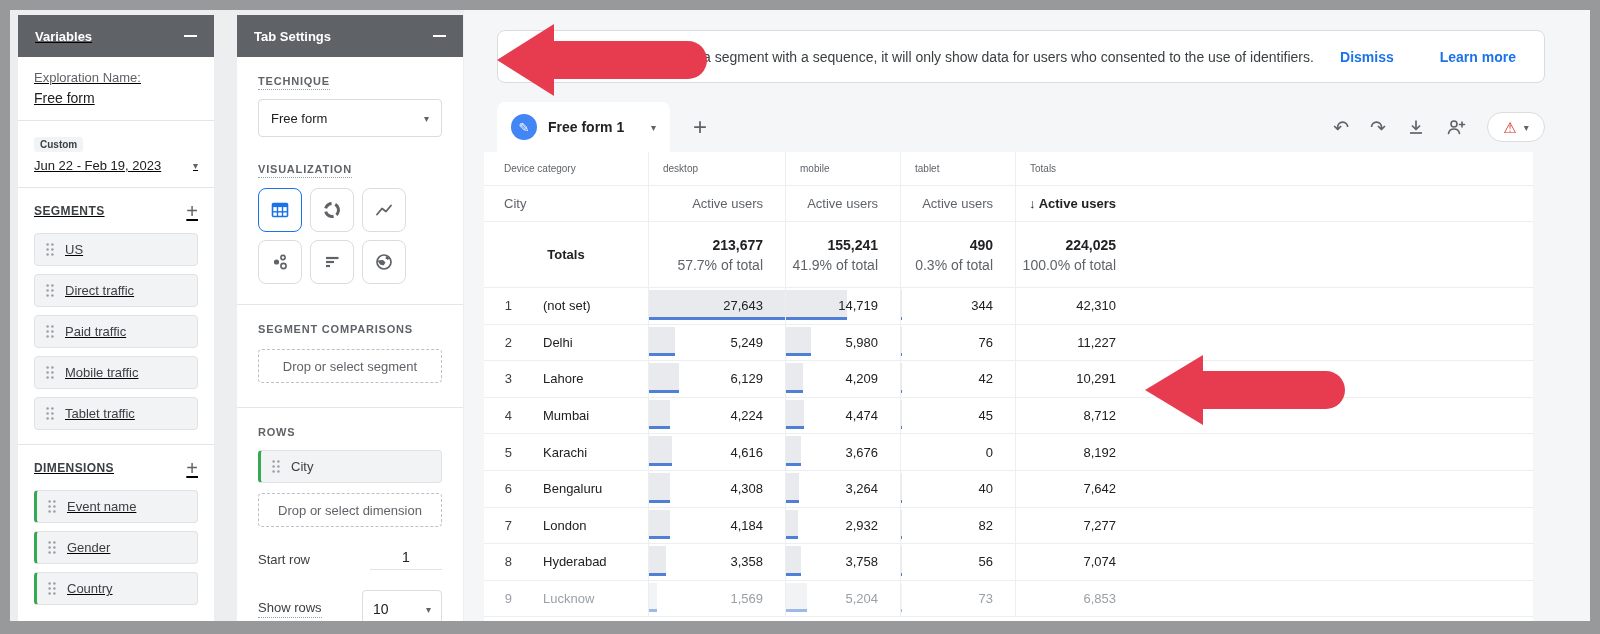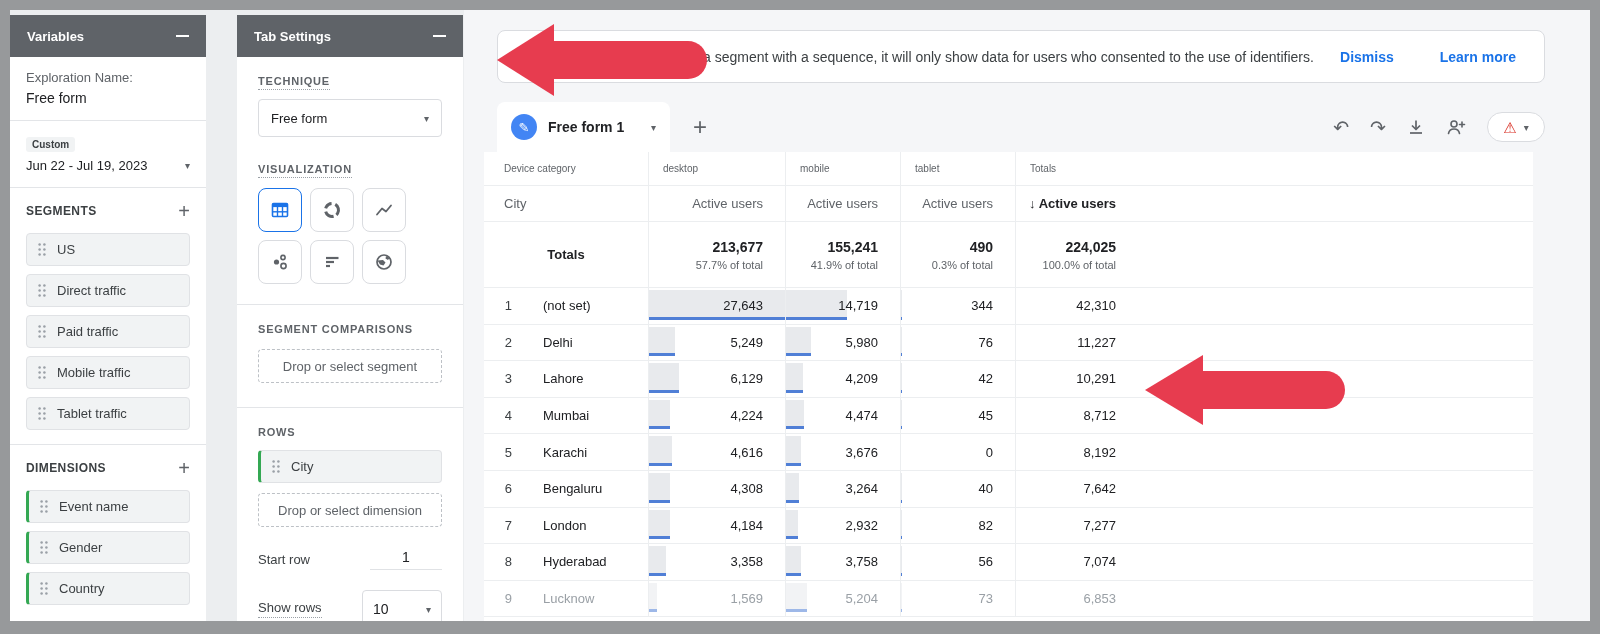--- a/index.html
+++ b/index.html
@@ -2,21 +2,21 @@
 <html><head>
 <meta charset="utf-8">
 <style>
   * { margin:0; padding:0; box-sizing:border-box; }
   html,body { width:1600px; height:634px; }
   body { font-family:"Liberation Sans","DejaVu Sans",sans-serif; position:relative; background:#97999b; }
   .screen { position:absolute; left:10px; top:10px; width:1580px; height:611px; background:#eceef0; overflow:hidden; }
 
   
   .panel { position:absolute; top:5px; bottom:0; background:#fff; overflow:hidden; }
-  .panel-variables { left:0; width:196px; }
+  .panel-variables { left:8px; width:196px;text-decoration:underline; }
   .panel-tabsettings { left:227px; width:226px; }
   .phead { height:42px; background:#5f6368; color:#fff; display:flex; align-items:center; justify-content:space-between; padding:0 17px; font-size:13px; font-weight:bold; }
   .min-dash { width:13px; height:2px; background:#fff; cursor:pointer; }
   .divider { border-bottom:1px solid #e3e5e8; }
 
   .vp-block { padding:13px 16px 14px 16px; }
   .exp-label { font-size:13px; color:#5f6368; }
   .exp-value { font-size:14px; color:#202124; margin-top:5px; }
   .custom-badge { display:inline-block; font-size:10px; color:#3c4043; background:#f1f3f4; border-radius:3px; padding:2px 6px; font-weight:bold; }
   .date-row { display:flex; align-items:center; justify-content:space-between; margin-top:6px; font-size:13px; color:#202124; cursor:pointer; }
@@ -72,21 +72,21 @@
   .hrow2 .c-dim { padding-left:20px; }
   .metric-h { justify-content:flex-end; padding-right:22px; cursor:pointer; }
   .tot-col { justify-content:flex-start;padding-left:12px; }
   .tbox { width:88px; text-align:right; }
   .sorted-h { color:#202124; font-weight:bold; font-size:13px; cursor:pointer; }
   .totals-row { height:66px; }
   .totals-row .c-dim { justify-content:center; font-size:13px; font-weight:bold; color:#202124; }
   .tot-stack { display:flex; flex-direction:column; align-items:flex-end; width:100%; padding-right:22px;text-align:center; }
   .tot-col-stack { padding-right:0; width:88px; }
   .tot-val { font-size:14px; font-weight:bold; color:#202124; }
-  .tot-share { font-size:11px; color:#5f6368; margin-top:4px; white-space:nowrap; }
+  .tot-share { font-size:14px; color:#5f6368; margin-top:4px; white-space:nowrap; }
   .drow { height:36.6px; }
   .rank { width:28px; text-align:right; font-size:13px; color:#3c4043; }
   .cityname { margin-left:31px; font-size:13px; color:#202124; white-space:nowrap; }
   .val-cell { justify-content:flex-end; padding-right:22px; }
   .v { position:relative; z-index:1; font-size:13px; color:#202124; }
   .bar { position:absolute; left:0; top:2px; bottom:4px; background:#e8eaed; border-bottom:3px solid #507fd6; z-index:0; }
   .drow.dimmed .rank, .drow.dimmed .cityname, .drow.dimmed .v { color:#9aa0a6; }
   .drow.dimmed .bar { opacity:.55; }
 
   
@@ -113,21 +113,21 @@
       <span class="min-dash"></span>
     </div>
     <div class="vp-block">
       <div class="exp-label">Exploration Name:</div>
       <div class="exp-value">Free form</div>
     </div>
     <div class="divider"></div>
     <div class="vp-block">
       <span class="custom-badge">Custom</span>
       <div class="date-row">
-        <span>Jun 22 - Jul 19, 2023</span>
+        <span>Jun 22 - Feb 19, 2023</span>
         <span class="caret">▾</span>
       </div>
     </div>
     <div class="divider"></div>
     <div class="vp-block">
       <div class="sec-head">
         <span class="sec-label">SEGMENTS</span>
         <span class="plus-icon">+</span>
       </div>
       <div class="chip-list">

